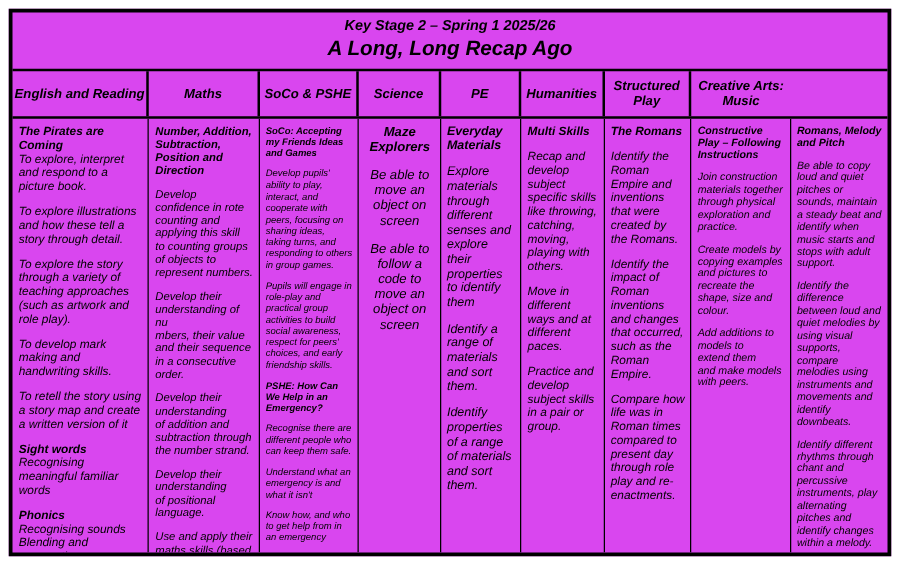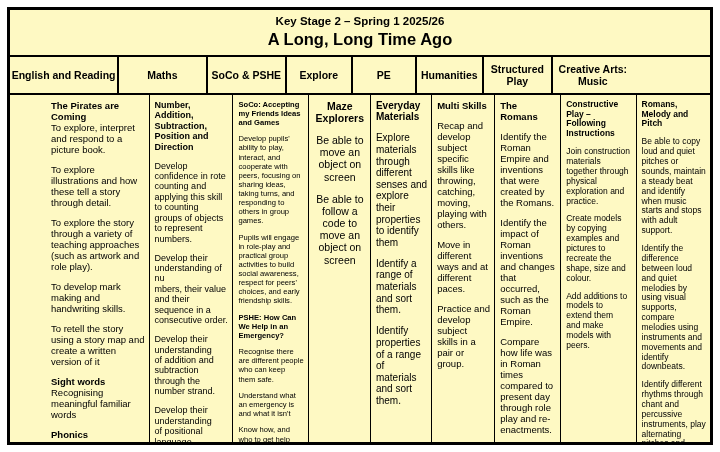--- a/index.html
+++ b/index.html
@@ -3,38 +3,38 @@
 <meta charset="utf-8">
 <style>
   html,body { margin:0; padding:0; background:#ffffff; }
   .page {
     width:720px; height:452px; box-sizing:border-box;
     padding:7px; background:#ffffff;
     font-family:"Liberation Sans", sans-serif; color:#000000;
   }
   .doc-table {
     width:100%; height:100%; box-sizing:border-box;
-    border:3px solid #000000; background:#fef9c3;
-    display:flex; flex-direction:column;
+    border:3px solid #000000; background:#d946ef;
+    display:flex; flex-direction:column;font-style:italic;
     --cols:110fr 89fr 80fr 66fr 65fr 67fr 70fr 80fr 78fr;
   }
   .title-row { flex:0 0 auto; border-bottom:2px solid #000; text-align:center; padding:5px 4px 6px; }
   .title-line1 { font-weight:bold; font-size:11.5px; line-height:1.2; }
   .title-line2 { font-weight:bold; font-size:16.5px; line-height:1.15; margin-top:1px; }
   .head-row {
     flex:0 0 36px; display:grid; grid-template-columns:var(--cols);
     border-bottom:2px solid #000;
   }
   .hcell {
     display:flex; align-items:center; justify-content:center; text-align:center;
     font-weight:bold; font-size:10.5px; line-height:1.15;
     border-right:2px solid #000; padding:2px 1px; overflow:hidden;
   }
   .hcell:last-child { border-right:none; }
-  .body-row { flex:1 1 auto; display:grid; grid-template-columns:var(--cols); overflow:hidden;margin-left:36px; }
+  .body-row { flex:1 1 auto; display:grid; grid-template-columns:var(--cols); overflow:hidden; }
   .cell {
     border-right:1px solid #000; padding:5px 4px 4px 5px;
     overflow:hidden; line-height:1.16;
   }
   .cell:last-child { border-right:none; }
   .para { white-space:pre-wrap; }
   .para + .para { margin-top:0.95em; }
   .b { font-weight:bold; }
   .c0 { font-size:9.5px; }
   .c1 { font-size:9px; }
@@ -46,27 +46,27 @@
   .c7 { font-size:8.5px; }
   .c8 { font-size:8.5px; }
 </style>
 </head>
 <body>
 
 <div class="page">
   <div class="doc-table">
     <div class="title-row">
       <div class="title-line1">Key Stage 2 – Spring 1 2025/26</div>
-      <div class="title-line2">A Long, Long Time Ago</div>
+      <div class="title-line2">A Long, Long Recap Ago</div>
     </div>
     <div class="head-row" id="head-row">
         <div class="hcell">English and Reading</div>
         <div class="hcell">Maths</div>
         <div class="hcell">SoCo &amp; PSHE</div>
-        <div class="hcell">Explore</div>
+        <div class="hcell">Science</div>
         <div class="hcell">PE</div>
         <div class="hcell">Humanities</div>
         <div class="hcell">Structured Play</div>
         <div class="hcell">Creative Arts: Music</div>
       </div>
     <div class="body-row" id="body-row">
         <div class="cell c0">
           <div class="para"><div class="b">The Pirates are Coming</div><div class="t">To explore, interpret and respond to a picture book.</div></div>
           <div class="para"><div class="t">To explore illustrations and how these tell a story through detail.</div></div>
           <div class="para"><div class="t">To explore the story through a variety of teaching approaches (such as artwork and role play).</div></div>

